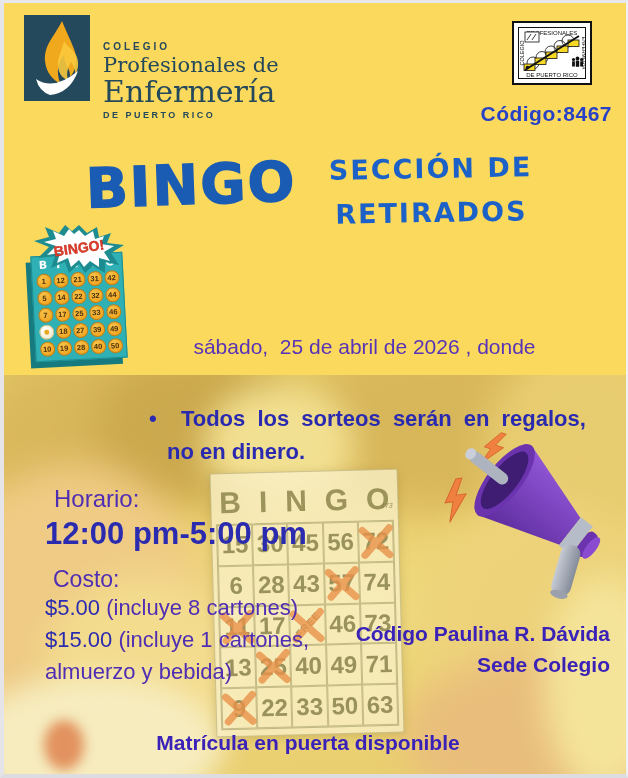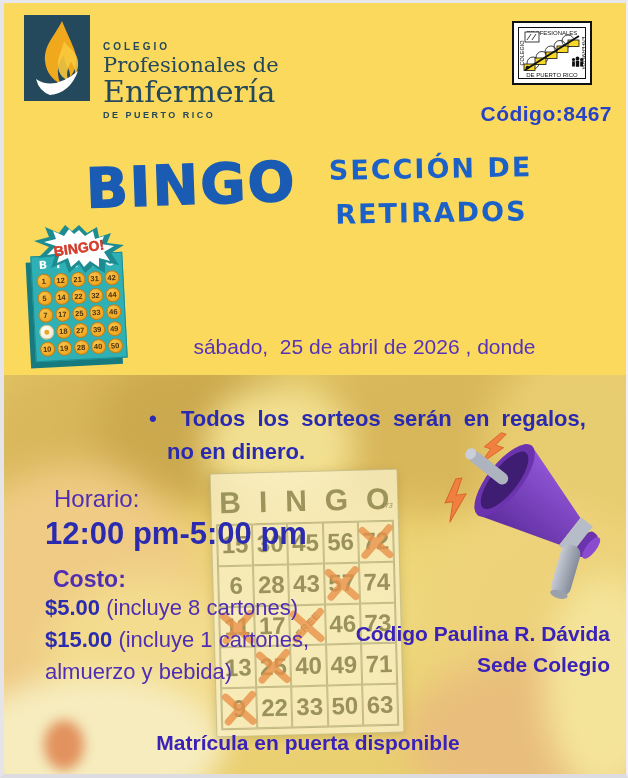--- a/index.html
+++ b/index.html
@@ -66,23 +66,23 @@
   .pcell .free{transform:rotate(-45deg);font-size:10px;letter-spacing:1px;color:rgba(137,130,76,.8);}
   .xmark{position:absolute;left:-4px;top:-4px;width:calc(100% + 8px);height:calc(100% + 8px);}
   
   .mega{left:436px;top:48px;width:186px;height:190px;z-index:2;}
   
   .bullet{left:145px;top:31px;font-size:22px;font-weight:bold;color:var(--c-bullet-blue,#2A2AB0);
     word-spacing:6px;z-index:3;}
   .bullet2{left:163px;top:64px;font-size:22px;font-weight:bold;color:var(--c-bullet-blue,#2A2AB0);z-index:3;}
   .hor-label{left:50px;top:110px;font-size:24px;color:var(--c-label-purple,#4F2EB4);z-index:3;}
   .hor-value{left:41px;top:141px;font-size:31px;font-weight:bold;color:var(--c-bold-indigo,#2B2BB0);z-index:3;}
-  .costo-label{left:49px;top:191px;font-size:23px;color:var(--c-label-purple,#4F2EB4);z-index:3;font-weight:bold;}
+  .costo-label{left:49px;top:191px;font-size:23px;color:var(--c-label-purple,#4F2EB4);z-index:3;}
   .price{left:41px;font-size:22px;color:var(--c-label-purple,#4F2EB4);z-index:3;}
-  .price b{color:var(--c-bold-indigo,#2B2BB0);font-weight:bold;}
+  .price b{color:var(--c-bold-indigo,#2B2BB0);font-weight:normal;}
   .p1{top:220px;} .p2{top:252px;} .p3{top:284px;}
   .venue{right:16px;top:243px;text-align:right;font-size:21px;font-weight:bold;line-height:31px;
     color:var(--c-venue-indigo,#3A22B8);z-index:3;}
   .footer{left:0;top:356px;width:608px;text-align:center;font-size:21px;font-weight:bold;
     color:var(--c-venue-indigo,#3A22B8);z-index:3;}
 </style>
 </head>
 <body>
 
 <div class="frame">

